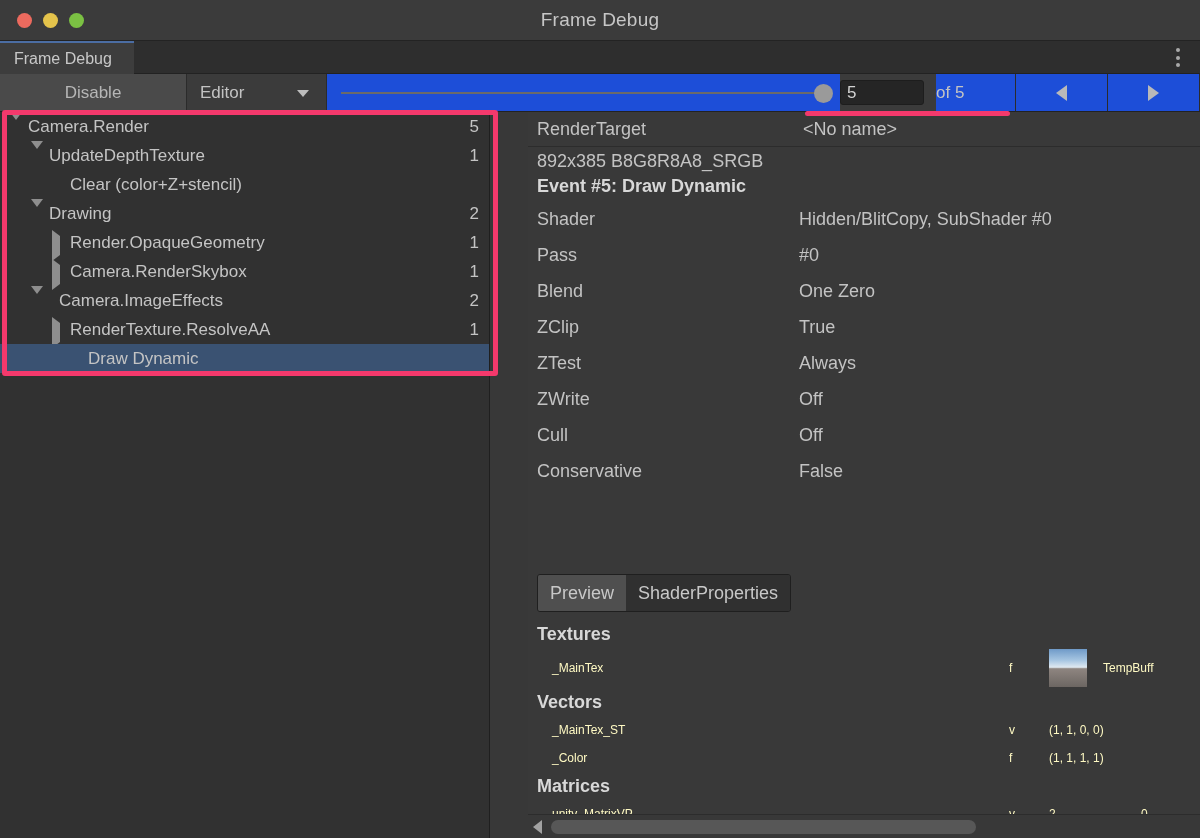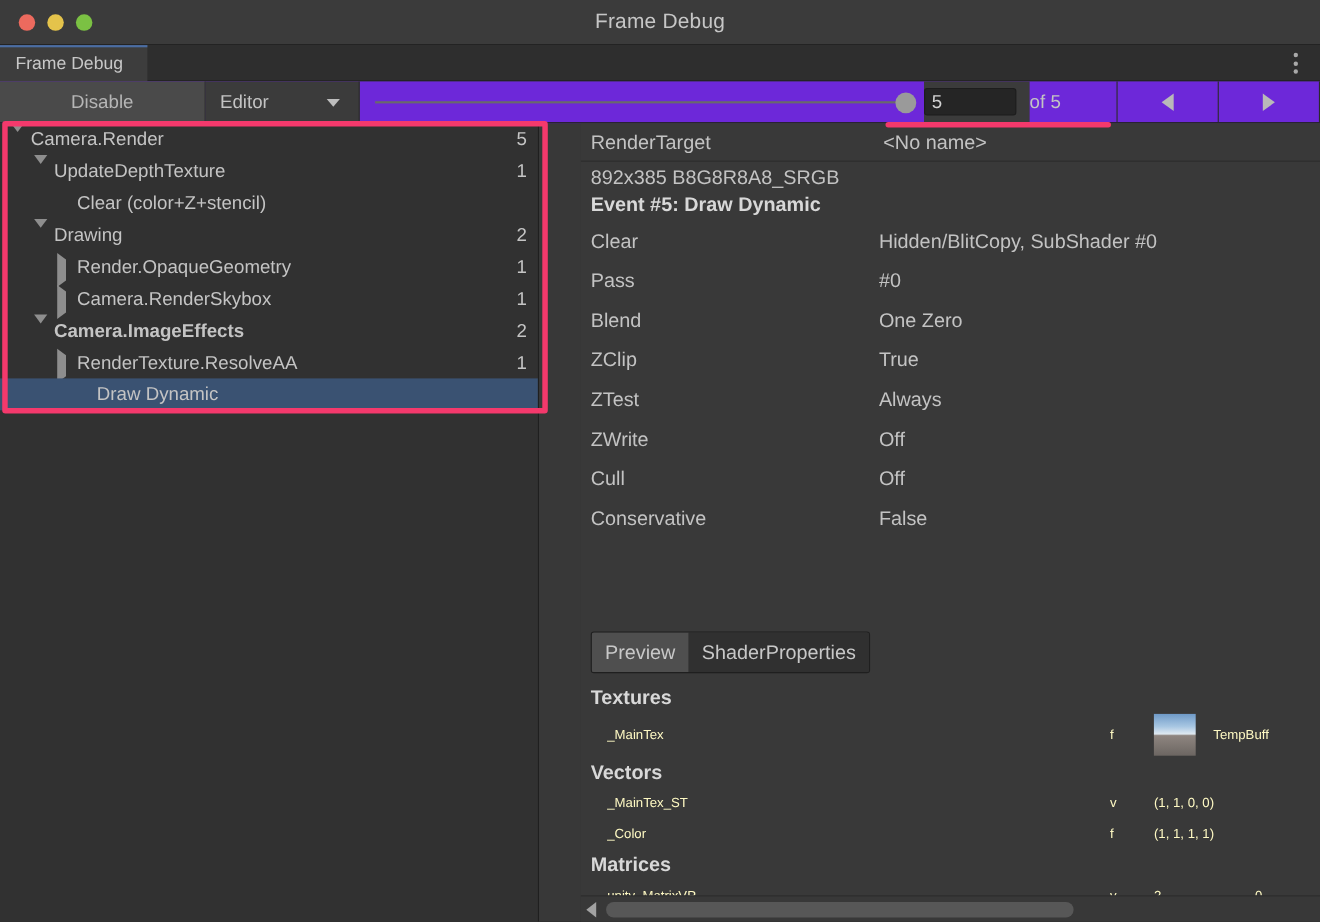--- a/index.html
+++ b/index.html
@@ -53,21 +53,21 @@
     position: absolute; right: 20px; top: 7px;
     width: 5px; height: 19px;
     display: flex; flex-direction: column; justify-content: space-between; align-items: center;
   }
   .kebab i { display: block; width: 4px; height: 4px; border-radius: 50%; background: #a9a9a9; }
 
   
   .toolbar {
     position: absolute; left: 0; top: 74px;
     width: 1200px; height: 38px;
-    background: #6d28d9;
+    background: #1d4ed8;
     border-bottom: 1px solid #222;
     display: flex; align-items: stretch;
   }
   .tb-disable {
     width: 187px; background: #4a4a4a;
     display: flex; align-items: center; justify-content: center;
     font-size: 17px; color: #b6b6b6;
     border-right: 1px solid #2b2b2b;
   }
   .tb-dropdown {
@@ -423,21 +423,21 @@
         <span class="label" style="left: 70px;">Render.OpaqueGeometry</span>
         <span class="count">1</span>
       </div>
       <div class="row">
         <span class="twisty" style="left: 52px;"><span class="tw-right"></span></span>
         <span class="label" style="left: 70px;">Camera.RenderSkybox</span>
         <span class="count">1</span>
       </div>
       <div class="row">
         <span class="twisty" style="left: 31px;"><span class="tw-down"></span></span>
-        <span class="label" style="left: 49px; font-weight: bold;">Camera.ImageEffects</span>
+        <span class="label" style="left: 59px;">Camera.ImageEffects</span>
         <span class="count">2</span>
       </div>
       <div class="row">
         <span class="twisty" style="left: 52px;"><span class="tw-right"></span></span>
         <span class="label" style="left: 70px;">RenderTexture.ResolveAA</span>
         <span class="count">1</span>
       </div>
       <div class="row selected">
         <span class="label" style="left: 88px;">Draw Dynamic</span>
       </div>
@@ -449,21 +449,21 @@
       <div class="k">RenderTarget</div>
       <div class="v">&lt;No name&gt;</div>
     </div>
 
 
     <div class="fmt">892x385 B8G8R8A8_SRGB</div>
     <div class="evt">Event #5: Draw Dynamic</div>
 
     <div>
         <div class="prop">
-          <span class="k">Clear</span>
+          <span class="k">Shader</span>
           <span class="v">Hidden/BlitCopy, SubShader #0</span>
         </div>
         <div class="prop">
           <span class="k">Pass</span>
           <span class="v">#0</span>
         </div>
         <div class="prop">
           <span class="k">Blend</span>
           <span class="v">One Zero</span>
         </div>

